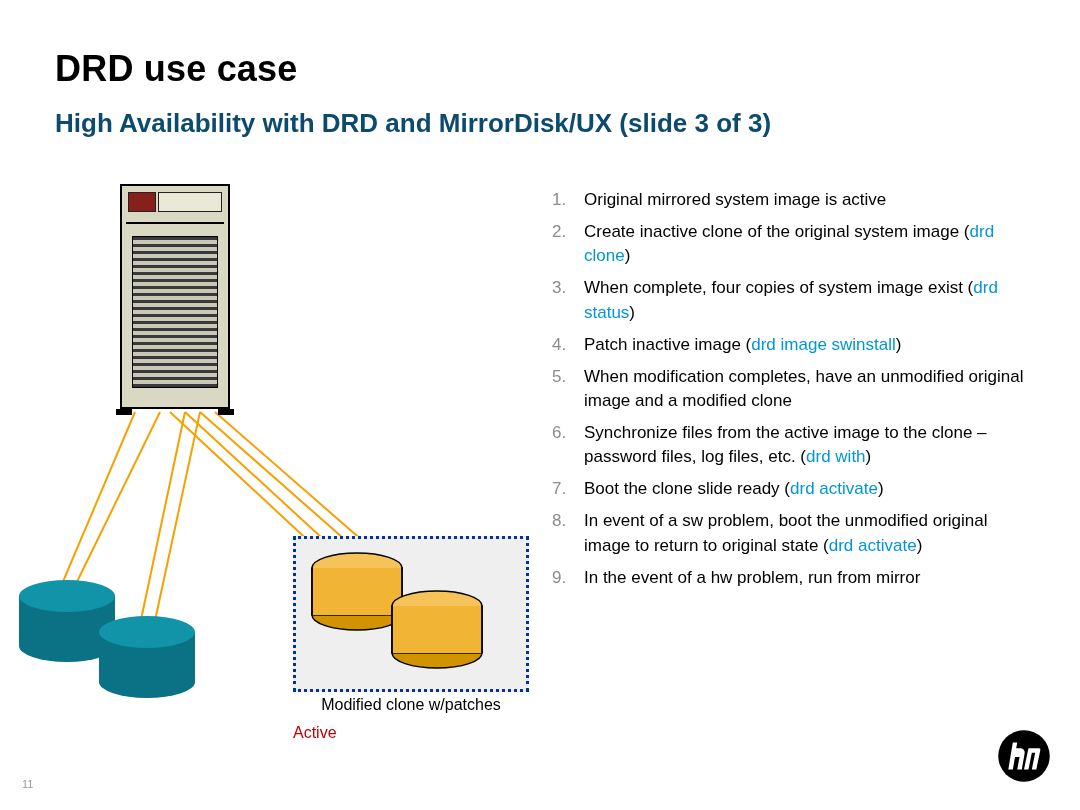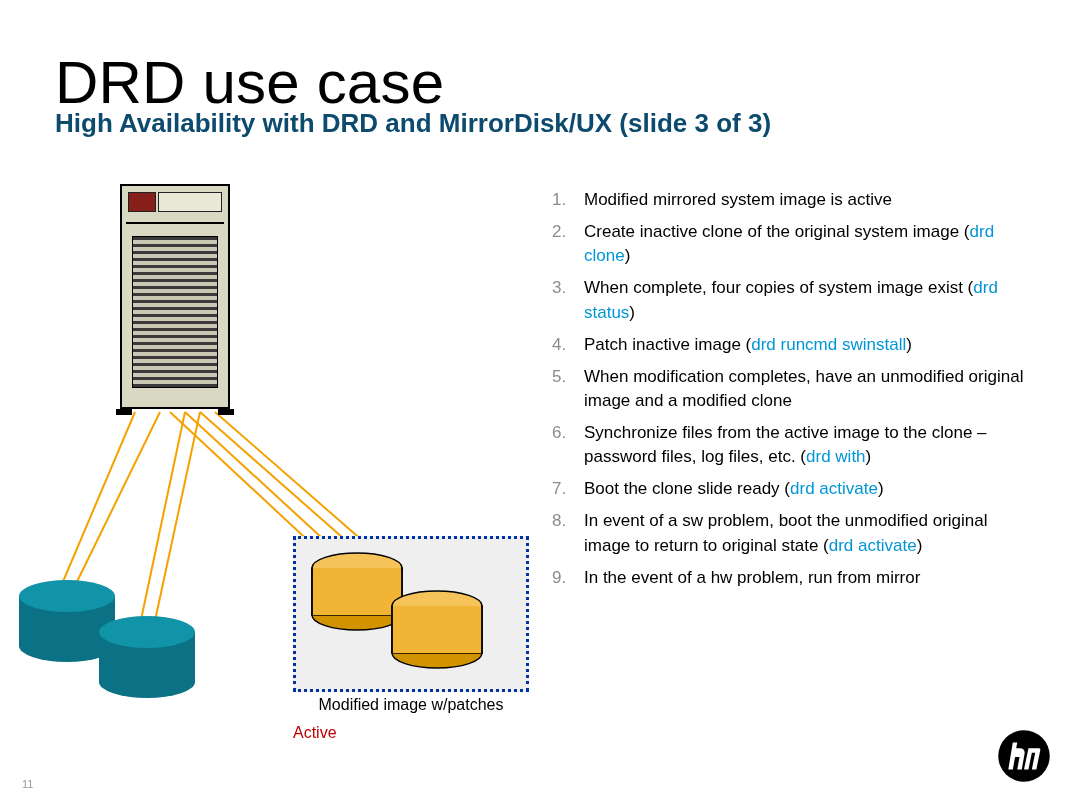--- a/index.html
+++ b/index.html
@@ -9,22 +9,22 @@
     background: #fff;
     font-family: "Futura", "Century Gothic", "Trebuchet MS", Arial, sans-serif;
     position: relative;
     overflow: hidden;
     color: #000;
   }
   .title {
     position: absolute;
     left: 55px;
     top: 48px;
-    font-size: 60px;
-    font-weight: 400;
+    font-size: 36px;
+    font-weight: 700;
     letter-spacing: 0.2px;
   }
   .subtitle {
     position: absolute;
     left: 55px;
     top: 108px;
     font-size: 26px;
     font-weight: 700;
     color: #0c4a6e;
   }
@@ -181,30 +181,30 @@
   </svg>
   <svg class="disk" style="left:356px; top:408px" width="102" height="84">
     <ellipse cx="51" cy="65" rx="45" ry="15" fill="#d19400" stroke="#000" stroke-width="1.5"></ellipse>
     <rect x="6" y="18" width="90" height="47" fill="#f1b434" stroke="#000" stroke-width="1.5"></rect>
     <ellipse cx="51" cy="18" rx="45" ry="15" fill="#f6c35a" stroke="#000" stroke-width="1.5"></ellipse>
     <rect x="6.8" y="18" width="88.4" height="47" fill="#f1b434" stroke="none"></rect>
     <line x1="6" y1="18" x2="6" y2="65" stroke="#000" stroke-width="1.5"></line>
     <line x1="96" y1="18" x2="96" y2="65" stroke="#000" stroke-width="1.5"></line>
   </svg>
 
-  <div class="clone-label">Modified image w/patches</div>
+  <div class="clone-label">Modified clone w/patches</div>
   <div class="active-label">Active</div>
 </div>
 
 <div class="list">
   <ol id="steps-ol">
-      <li><span>Modified mirrored system image is active</span></li>
+      <li><span>Original mirrored system image is active</span></li>
       <li><span>Create inactive clone of the original system image (</span><span class="cmd">drd clone</span><span>)</span></li>
       <li><span>When complete, four copies of system image exist (</span><span class="cmd">drd status</span><span>)</span></li>
-      <li><span>Patch inactive image (</span><span class="cmd">drd runcmd swinstall</span><span>)</span></li>
+      <li><span>Patch inactive image (</span><span class="cmd">drd image swinstall</span><span>)</span></li>
       <li><span>When modification completes, have an unmodified original image and a modified clone</span></li>
       <li><span>Synchronize files from the active image to the clone – password files, log files, etc. (</span><span class="cmd">drd with</span><span>)</span></li>
       <li><span>Boot the clone slide ready (</span><span class="cmd">drd activate</span><span>)</span></li>
       <li><span>In event of a sw problem, boot the unmodified original image to return to original state (</span><span class="cmd">drd activate</span><span>)</span></li>
       <li><span>In the event of a hw problem, run from mirror</span></li>
     </ol>
 </div>
 
 <div class="page-num">11</div>
 

